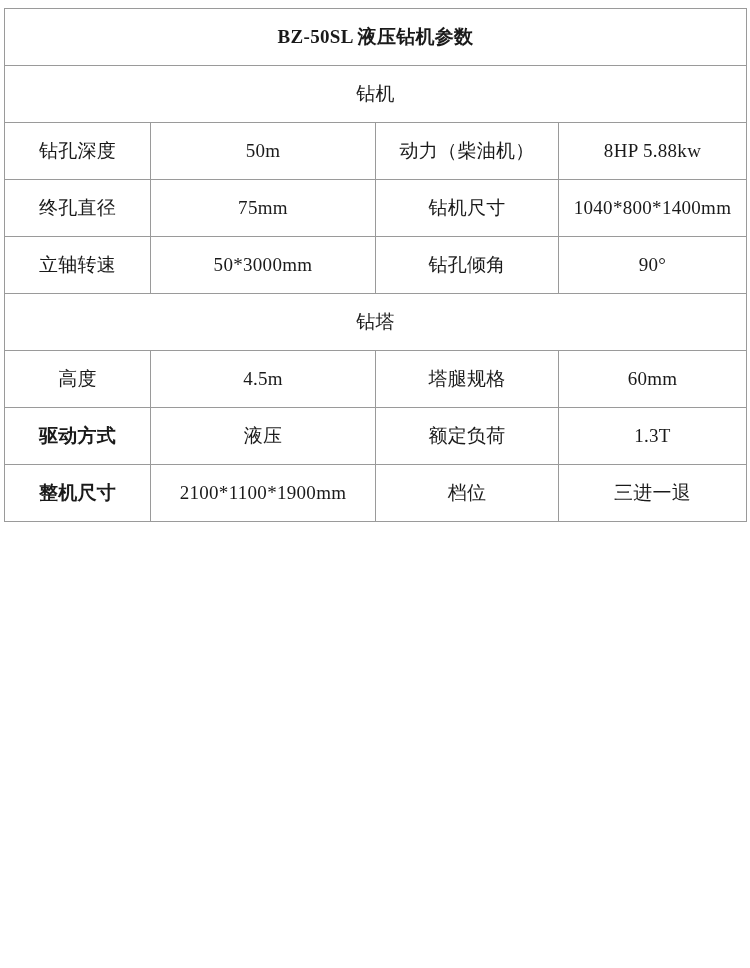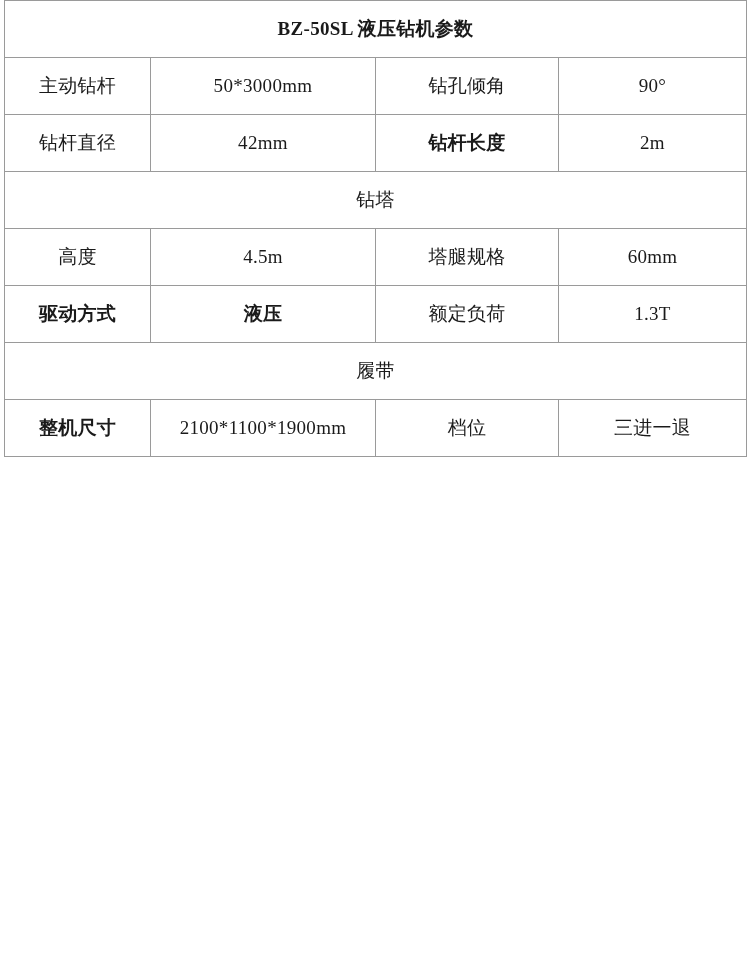--- a/index.html
+++ b/index.html
@@ -10,21 +10,21 @@
   body {
     width: 750px;
     height: 968px;
     font-family: "Liberation Serif", serif;
     color: #1a1a1a;
   }
   .sheet {
     width: 624px;
     height: 968px;
     box-sizing: border-box;
-    padding: 0 4px 2px 4px;
+    padding: 8px 4px 2px 4px;
   }
   table.spec {
     width: 742px;
     border-collapse: collapse;
     table-layout: fixed;
   }
   table.spec td {
     border: 1px solid #9a9a9a;
     text-align: center;
     vertical-align: middle;
@@ -52,21 +52,21 @@
   td.label-bold {
     font-size: 20px;
     font-weight: bold;
     letter-spacing: 1.5px;
   }
   td.value {
     font-size: 19px;
   }
   td.value-bold {
     font-size: 20px;
-    font-weight: bold;
+    font-weight: normal;
     letter-spacing: 1px;
   }
   col.c1 { width: 146px; }
   col.c2 { width: 225px; }
   col.c3 { width: 183px; }
   col.c4 { width: 188px; }
 </style>
 </head>
 <body>
 
@@ -77,53 +77,59 @@
         <col class="c2">
         <col class="c3">
         <col class="c4">
     </colgroup>
     <tbody>
       <tr>
         <td class="title" colspan="4">BZ-50SL 液压钻机参数</td>
       </tr>
 
       <tr>
-        <td class="label">主动钻杆</td>
+        <td class="section" colspan="4">钻机</td>
+      </tr>
+      <tr>
+        <td class="label">钻孔深度</td>
+        <td class="value">50m</td>
+        <td class="label">动力（柴油机）</td>
+        <td class="value">8HP 5.88kw</td>
+      </tr>
+      <tr>
+        <td class="label">终孔直径</td>
+        <td class="value">75mm</td>
+        <td class="label">钻机尺寸</td>
+        <td class="value">1040*800*1400mm</td>
+      </tr>
+      <tr>
+        <td class="label">立轴转速</td>
         <td class="value">50*3000mm</td>
         <td class="label">钻孔倾角</td>
         <td class="value">90°</td>
-      </tr>
-      <tr>
-        <td class="label">钻杆直径</td>
-        <td class="value">42mm</td>
-        <td class="label-bold">钻杆长度</td>
-        <td class="value">2m</td>
       </tr>
 
       <tr>
         <td class="section" colspan="4">钻塔</td>
       </tr>
       <tr>
         <td class="label">高度</td>
         <td class="value">4.5m</td>
         <td class="label">塔腿规格</td>
         <td class="value">60mm</td>
       </tr>
       <tr>
         <td class="label-bold">驱动方式</td>
         <td class="value-bold">液压</td>
         <td class="label">额定负荷</td>
         <td class="value">1.3T</td>
       </tr>
 
 
       <tr>
-        <td class="section" colspan="4">履带</td>
-      </tr>
-      <tr>
         <td class="label-bold">整机尺寸</td>
         <td class="value">2100*1100*1900mm</td>
         <td class="label">档位</td>
         <td class="value">三进一退</td>
       </tr>
     </tbody>
   </table>
 </div>
 
 </body></html>

